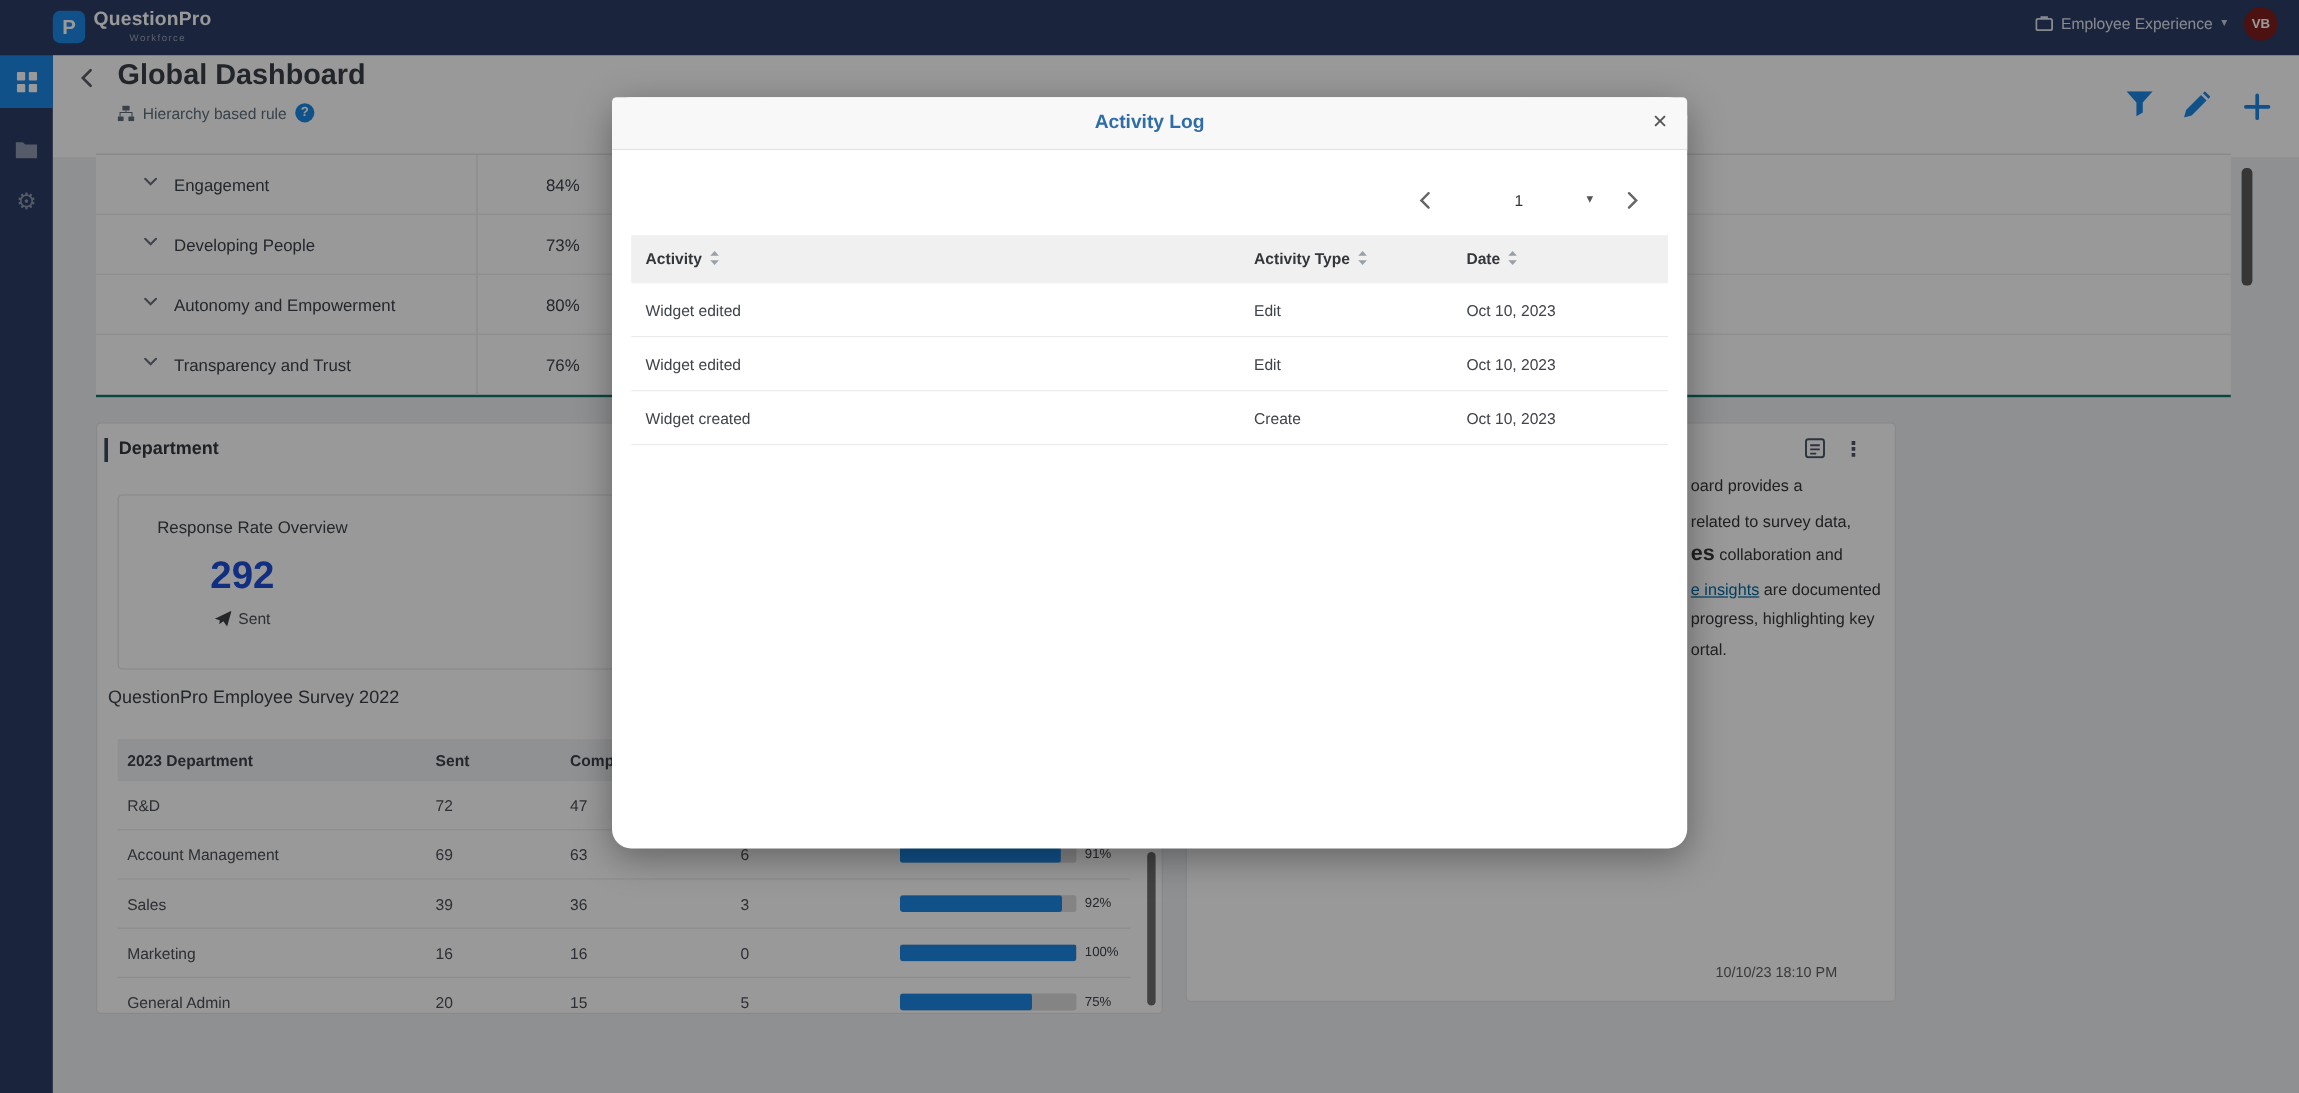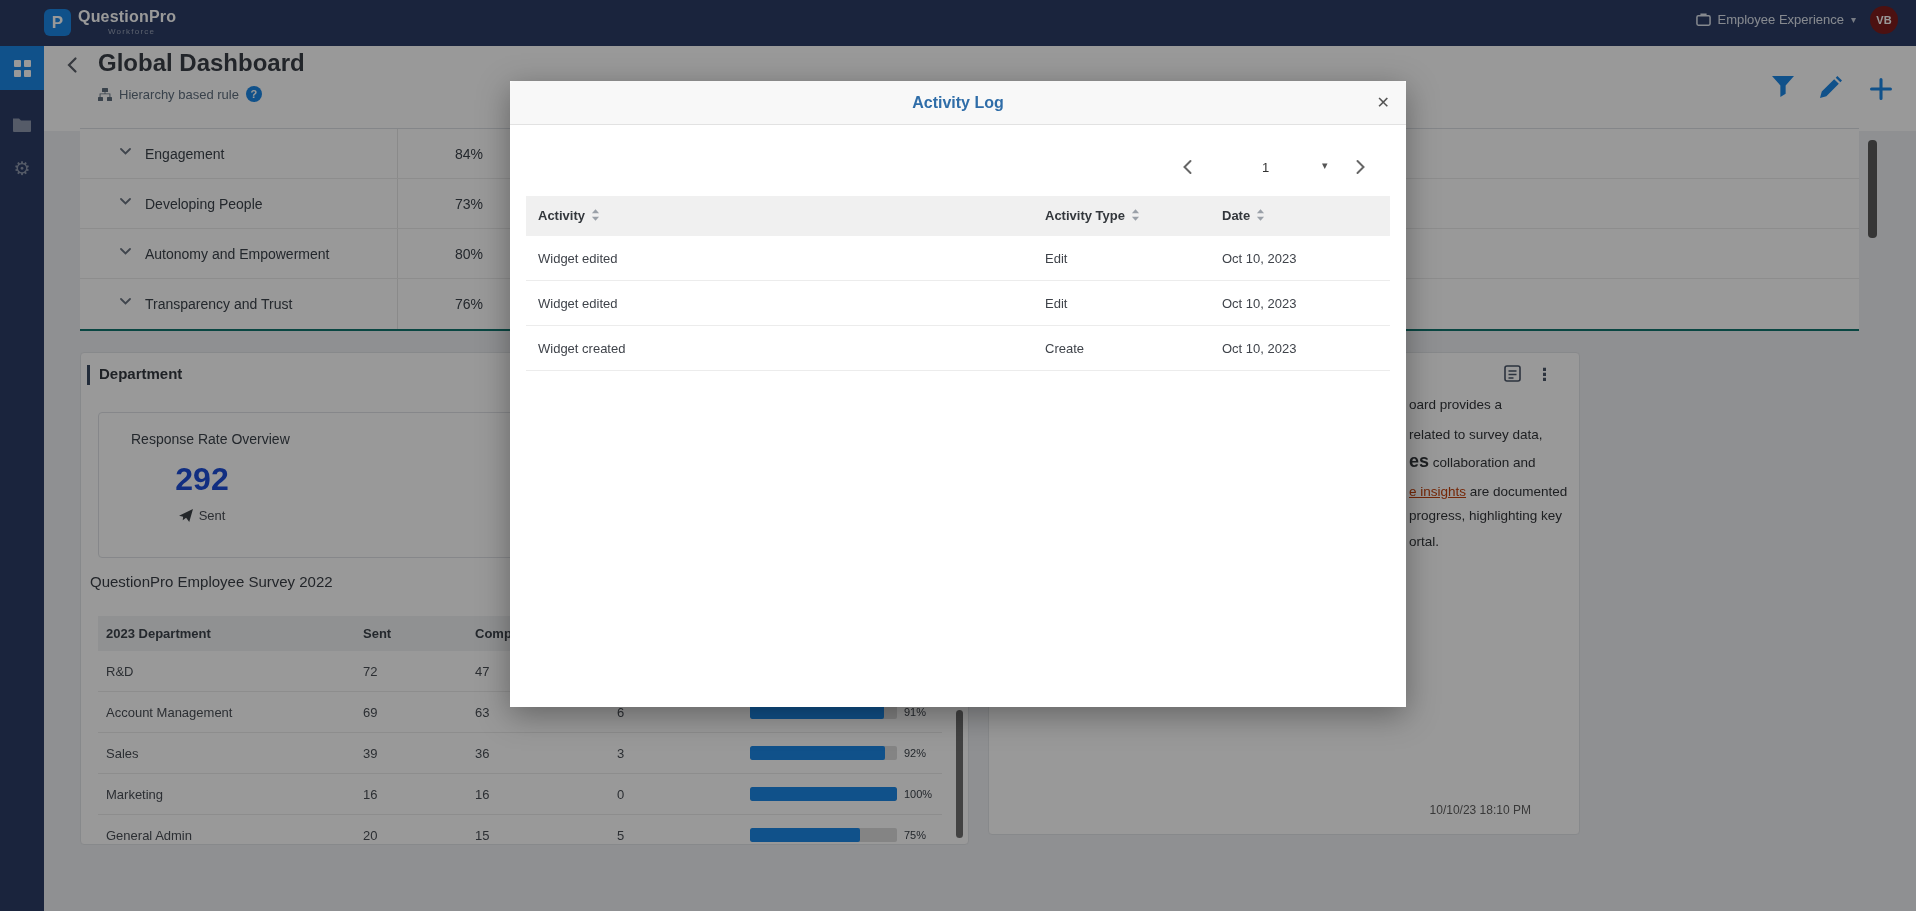--- a/index.html
+++ b/index.html
@@ -63,28 +63,28 @@
   .dt-row { height:41px; border-bottom:1px solid #ebebeb; font-size:13px; color:#4a4f56; }
   .bar-wrap { display:inline-block; width:147px; height:14px; background:#dcdcdc; border-radius:2px; overflow:hidden; vertical-align:middle; }
   .bar-fill { display:block; height:14px; background:#1b87e6; border-radius:2px; width:0; }
   .pct { font-size:11px; color:#3c434b; padding-left:7px; }
 
   .scroll-thumb { position:absolute; background:#6f6f6f; border-radius:4px; }
 
   
   .note-line { position:absolute; font-size:13.5px; color:#33363a; white-space:nowrap; }
   .note-big { font-size:18px; font-weight:600; }
-  .note-link { text-decoration:underline; cursor:pointer; color:#c2410c;margin-top:38px; }
+  .note-link { text-decoration:underline; cursor:pointer; color:#0369a1;margin-top:38px; }
   .timestamp { position:absolute; right:48px; top:450px; font-size:12px; color:#5f5f5f; }
   .card-icon { position:absolute; color:#4a5568; cursor:pointer; }
   .kebab { font-size:17px; font-weight:bold; line-height:1; }
 
   
   .overlay { position:absolute; left:0; top:0; width:1916px; height:911px; background:rgba(0,0,0,0.40); z-index:40; }
-  .modal { position:absolute; left:510px; top:81px; width:896px; height:626px; background:#fff; border-radius:0; z-index:50;
+  .modal { position:absolute; left:510px; top:81px; width:896px; height:626px; background:#fff; border-radius:16px; z-index:50;
            box-shadow:0 8px 30px rgba(0,0,0,.35); }
   .modal-header { position:absolute; left:0; top:0; width:896px; height:44px; background:#f8f8f8; border-bottom:1px solid #e2e2e2;
                   border-radius:4px 4px 0 0; }
   .modal-title { width:100%; text-align:center; line-height:44px; font-size:16px; font-weight:700; color:#2f6da8; }
   .modal-close { position:absolute; right:16px; top:0; line-height:44px; font-size:16px; color:#555; cursor:pointer; }
   .pg-btn { position:absolute; top:76px; width:24px; height:24px; color:#666; cursor:pointer; }
   .pg-page { position:absolute; left:752px; top:79px; font-size:13px; color:#333; }
   .pg-caret { position:absolute; left:812px; top:78px; font-size:11px; color:#555; cursor:pointer; }
   .atable { position:absolute; left:16px; top:115px; width:864px; }
   .at-head, .at-row { display:grid; grid-template-columns:519px 177px 168px; align-items:center; }

